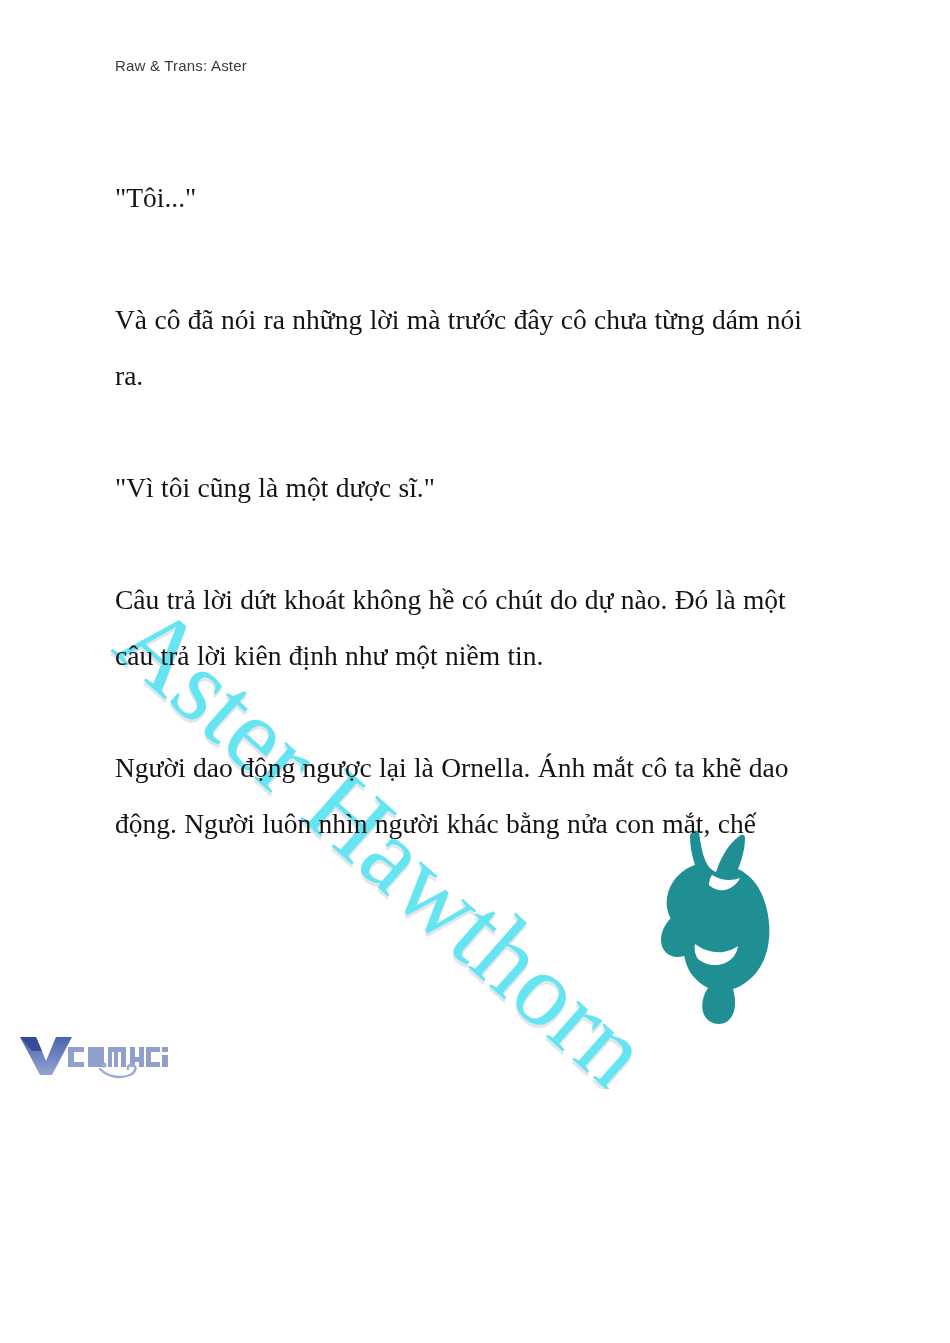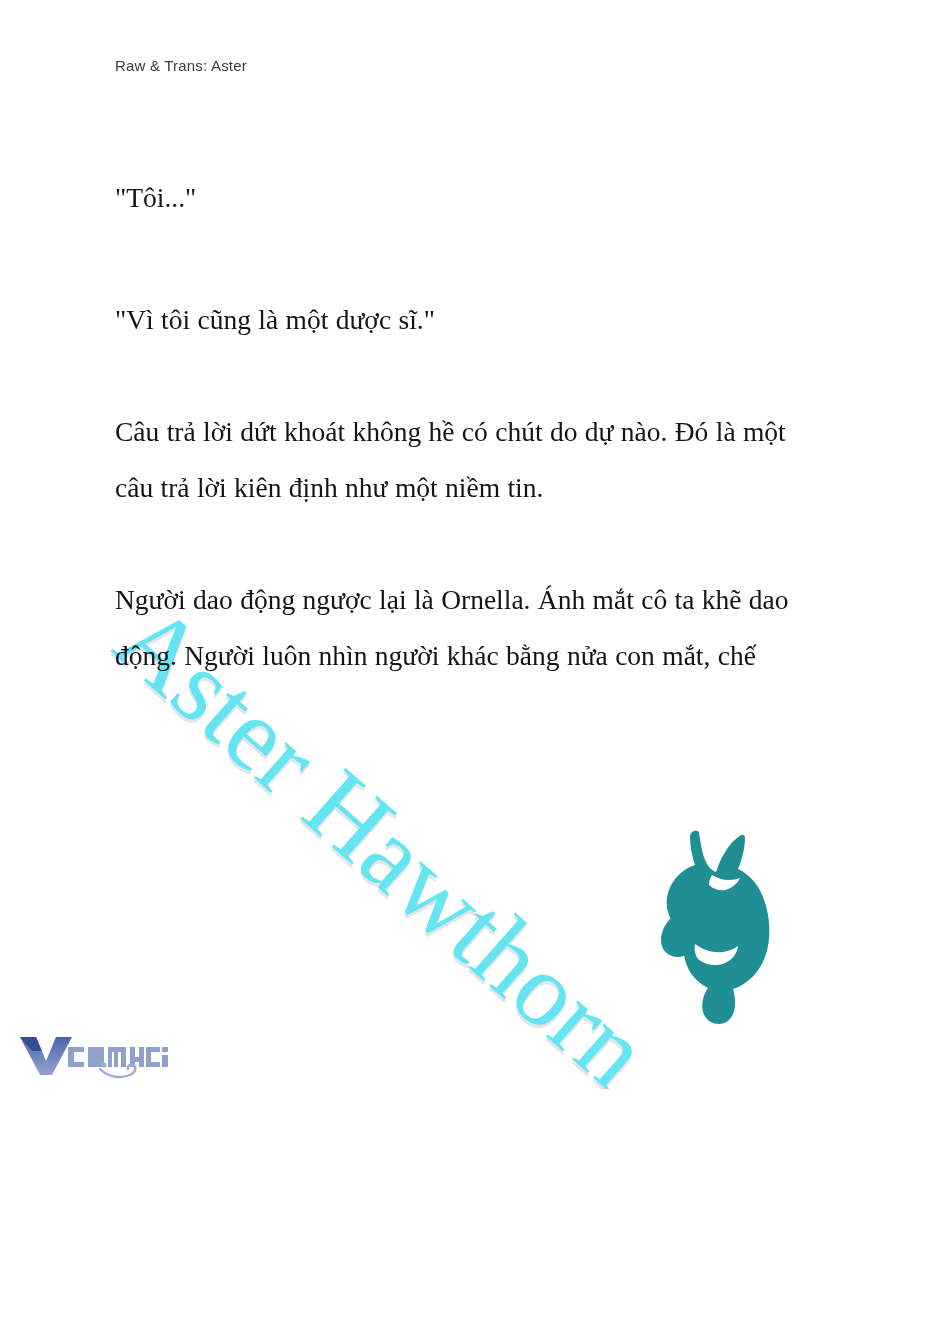--- a/index.html
+++ b/index.html
@@ -170,20 +170,21 @@
         C74,125 79,123 83,120
         C82,128 77,134 70,137
         C61,141 50,139 43,133
         C40,129 39,123 40,118
         Z"></path>
     </svg>
   </div>
 
   <div class="content">
     <p class="para p0">"Tôi..."</p>
+    <p class="para p2">Và cô đã nói ra những lời mà trước đây cô chưa từng dám nói ra.</p>
     <p class="para p3">"Vì tôi cũng là một dược sĩ."</p>
     <p class="para p4">Câu trả lời dứt khoát không hề có chút do dự nào. Đó là một câu trả lời kiên định như một niềm tin.</p>
     <p class="para p5">Người dao động ngược lại là Ornella. Ánh mắt cô ta khẽ dao động. Người luôn nhìn người khác bằng nửa con mắt, chế</p>
   </div>
 
   <div class="footer-logo">
     <svg viewBox="0 0 152 58" xmlns="http://www.w3.org/2000/svg" aria-hidden="true">
       <defs>
         <linearGradient id="vgrad" x1="0" y1="0" x2="0" y2="1">
           <stop offset="0%" stop-color="#4a63b0"></stop>

